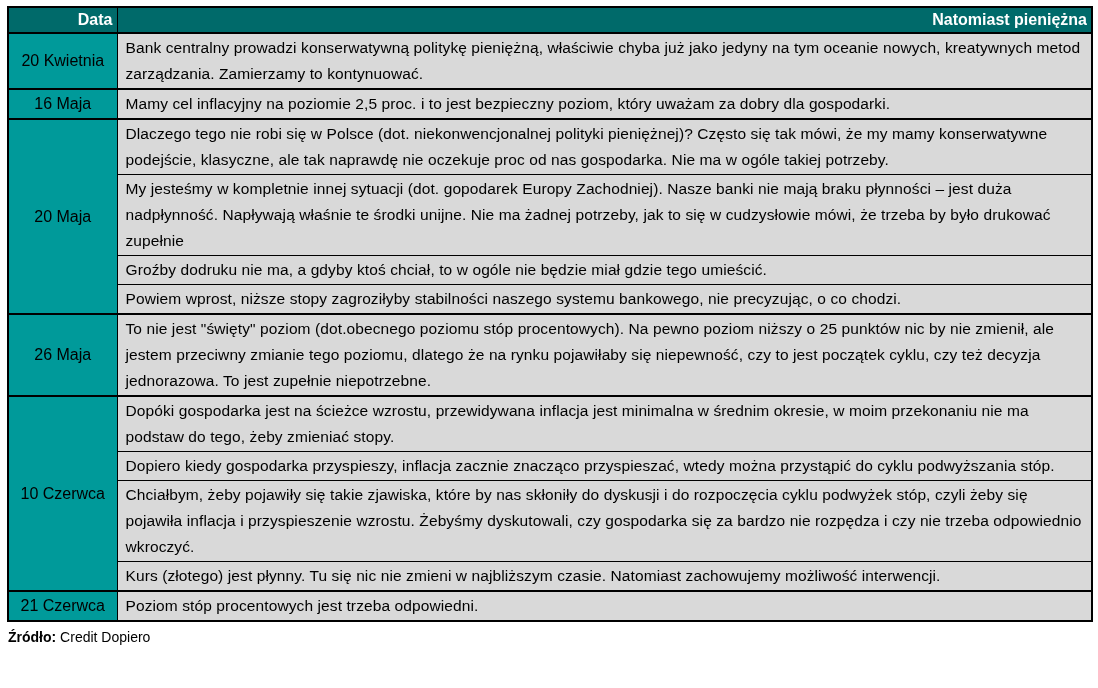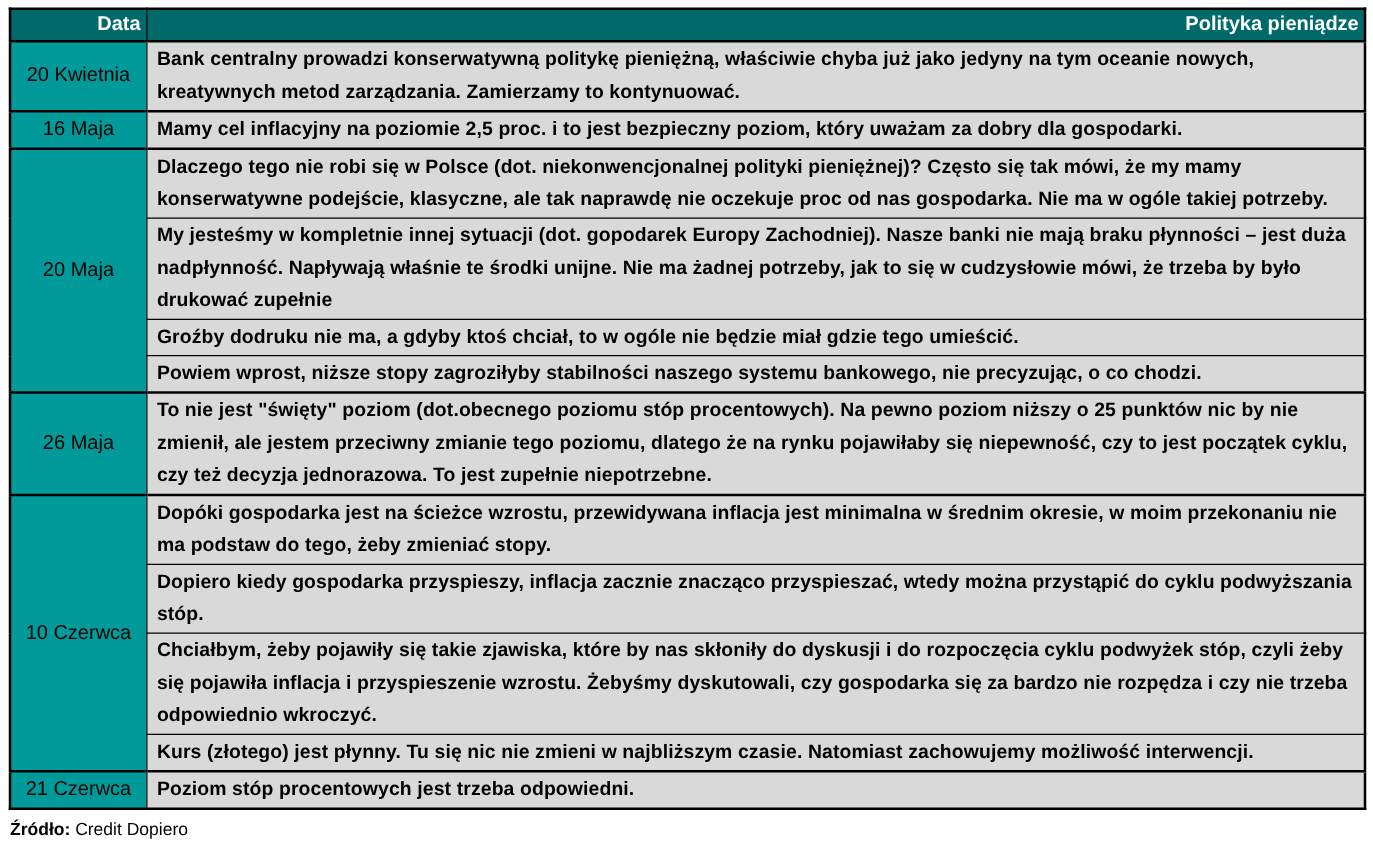--- a/index.html
+++ b/index.html
@@ -38,21 +38,20 @@
     border:1px solid var(--border);
     border-bottom:2px solid var(--border);
     text-align:right;
     vertical-align:middle;
   }
   td{
     border-left:1px solid var(--border);
     border-right:1px solid var(--border);
     border-top:1px solid var(--border);
     vertical-align:middle;
-    font-weight:bold;
   }
   td.date-cell{
     background:var(--teal-date);
     font-weight:normal;
     font-size:16px;
     text-align:center;
     color:#000;
     padding:1px 2px;
   }
   td.quote-cell{
@@ -79,21 +78,21 @@
 <div class="page">
 
   <table class="policy-table">
     <colgroup>
       <col class="col-date">
       <col class="col-quote">
     </colgroup>
     <thead>
       <tr>
         <th>Data</th>
-        <th>Polityka pieniądze</th>
+        <th>Natomiast pieniężna</th>
       </tr>
     </thead>
     <tbody id="table-body">
         <tr class="group-start">
           <td class="date-cell" rowspan="1">20 Kwietnia</td>
           <td class="quote-cell">Bank centralny prowadzi konserwatywną politykę pieniężną, właściwie chyba już jako jedyny na tym oceanie nowych, kreatywnych metod zarządzania. Zamierzamy to kontynuować.</td>
         </tr>
         <tr class="group-start">
           <td class="date-cell" rowspan="1">16 Maja</td>
           <td class="quote-cell">Mamy cel inflacyjny na poziomie 2,5 proc. i to jest bezpieczny poziom, który uważam za dobry dla gospodarki.</td>

